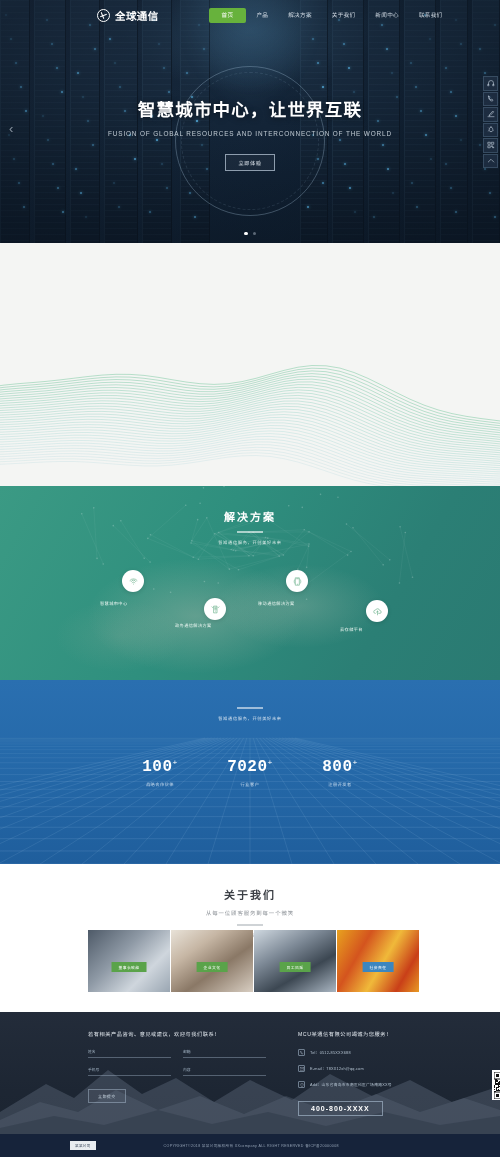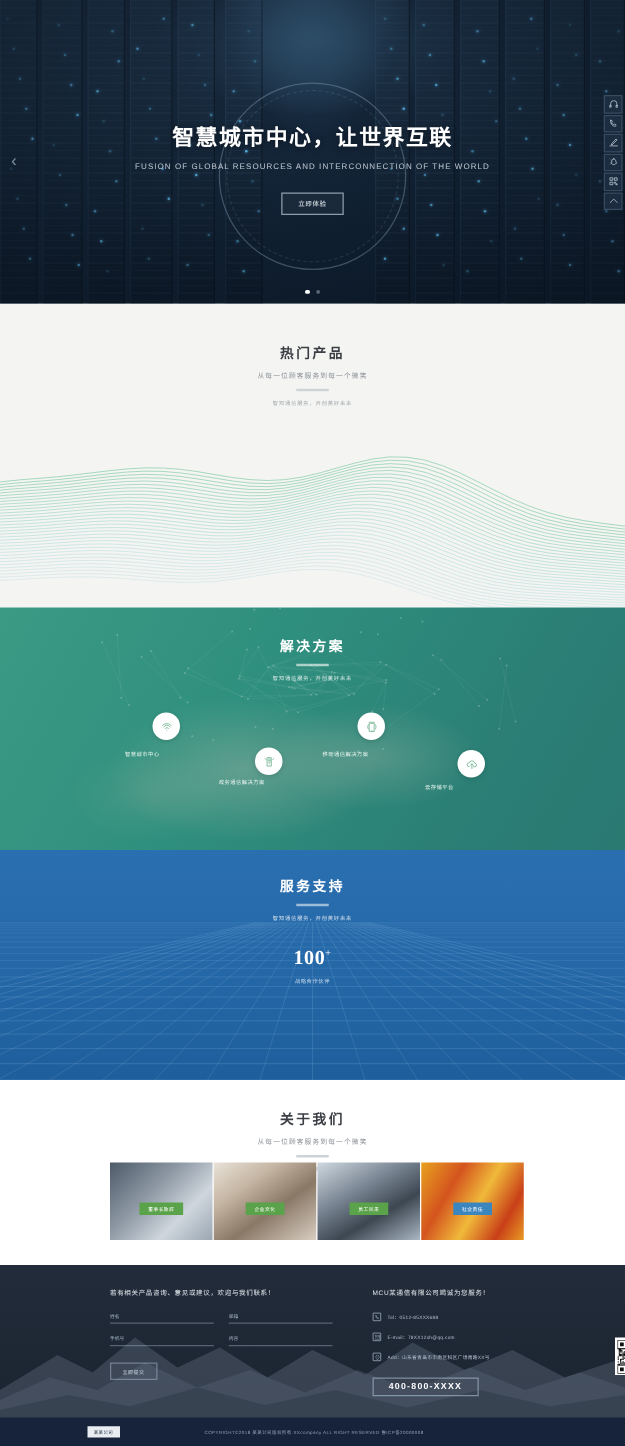--- a/index.html
+++ b/index.html
@@ -186,21 +186,21 @@
   .stats-head .sec-title { color: #fff; }
   .stats-head .sec-rule { background: rgba(255,255,255,.55); }
   .stats-head .sec-sub2 { color: rgba(255,255,255,.8); }
   .stats-row {
     position: absolute; left: 0; right: 0; top: 78px; z-index: 7;
     display: flex; justify-content: center; gap: 0;
   }
   .stat-cell { width: 90px; text-align: center; }
   .stat-num {
     color: #fff; font-size: 16px; font-weight: bold; letter-spacing: .5px;
-    font-family: Liberation Serif, serif;
+    font-family: Liberation Mono, monospace;
   }
   .stat-num sup { font-size: 8px; vertical-align: super; font-weight: normal; }
   .stat-label { color: rgba(232,242,252,.80); font-size: 4.2px; margin-top: 5px; letter-spacing: .5px; }
 
   
   .about { position: relative; width: 500px; height: 148px; background: #fff; }
   .about-head { text-align: center; padding-top: 22px; }
   .gallery {
     position: absolute; left: 88px; top: 930px; display: flex; gap: 1px;
   }
@@ -411,20 +411,34 @@
           <span class="rack-led" style="left: 21px; top: 120px; opacity: 0.25;"></span>
           <span class="rack-led" style="left: 6px; top: 144px; opacity: 0.41;"></span>
           <span class="rack-led" style="left: 11px; top: 168px; opacity: 0.57;"></span>
           <span class="rack-led" style="left: 16px; top: 192px; opacity: 0.73;"></span>
           <span class="rack-led" style="left: 21px; top: 216px; opacity: 0.89;"></span>
         </div>
       </div>
     <div class="hero-beam"></div>
     <div class="hero-vignette"></div>
 
+    <nav class="navbar">
+      <div class="brand">
+        <span class="brand-logo"></span>
+        <span class="brand-name">全球通信</span>
+      </div>
+      <div class="nav-menu" id="nav-menu">
+          <div class="nav-item active">首页</div>
+          <div class="nav-item">产品</div>
+          <div class="nav-item">解决方案</div>
+          <div class="nav-item">关于我们</div>
+          <div class="nav-item">新闻中心</div>
+          <div class="nav-item">联系我们</div>
+        </div>
+    </nav>
 
     <div class="hero-ring"></div>
     <div class="hero-ring-2"></div>
 
     <div class="hero-content">
       <div class="hero-title">智慧城市中心，让世界互联</div>
       <div class="hero-sub">FUSION OF GLOBAL RESOURCES AND INTERCONNECTION OF THE WORLD</div>
       <div class="hero-btn">立即体验</div>
     </div>
 
@@ -463,26 +477,20 @@
         </svg>
       </div>
       <div class="side-btn" title="返回顶部">
         <svg viewBox="0 0 16 16" fill="none" stroke="currentColor" stroke-width="1.1" stroke-linecap="round" stroke-linejoin="round">
           <path d="M2.5 10L8 4.5 13.5 10"></path>
         </svg>
       </div>
     </div>
 
   <section class="products">
-    <div class="sec-head">
-      <div class="sec-title">热门产品</div>
-      <div class="sec-sub">从每一位顾客服务到每一个微笑</div>
-      <div class="sec-rule"></div>
-      <div class="sec-sub2">智知通信服务，开创美好未来</div>
-    </div>
 
     <svg class="prod-wave" viewBox="0 0 500 130" preserveAspectRatio="none" id="wave-svg">
         <path d="M -10 52 L -10 31.1 L 4 29.1 L 18 27.7 L 32 26.6 L 46 25.4 L 60 23.9 L 74 22.2 L 88 20.5 L 102 19.1 L 116 18.3 L 130 18.4 L 144 19.4 L 158 21.3 L 172 23.7 L 186 26.0 L 200 27.7 L 214 28.4 L 228 27.7 L 242 25.6 L 256 22.3 L 270 18.3 L 284 14.4 L 298 11.2 L 312 9.5 L 326 9.8 L 340 12.1 L 354 16.5 L 368 22.4 L 382 29.3 L 396 36.4 L 410 43.2 L 424 49.1 L 438 53.9 L 452 57.6 L 466 60.3 L 480 62.4 L 494 64.2 L 508 66.0" fill="none" stroke="hsl(150,42%,50%)" stroke-width="0.55" opacity="0.68"></path>
         <path d="M -10 54.36363636363637 L -10 33.1 L 4 31.3 L 18 30.0 L 32 28.9 L 46 27.7 L 60 26.2 L 74 24.6 L 88 22.9 L 102 21.6 L 116 20.9 L 130 21.1 L 144 22.3 L 158 24.2 L 172 26.5 L 186 28.8 L 200 30.4 L 214 30.9 L 228 30.0 L 242 27.7 L 256 24.3 L 270 20.4 L 284 16.5 L 298 13.6 L 312 12.2 L 326 12.7 L 340 15.3 L 354 19.9 L 368 25.9 L 382 32.8 L 396 39.9 L 410 46.5 L 424 52.2 L 438 56.8 L 452 60.3 L 466 62.9 L 480 64.9 L 494 66.6 L 508 68.3" fill="none" stroke="hsl(151.21212121212122,42%,50.484848484848484%)" stroke-width="0.55" opacity="0.67"></path>
         <path d="M -10 56.72727272727273 L -10 35.2 L 4 33.5 L 18 32.3 L 32 31.2 L 46 30.0 L 60 28.6 L 74 26.9 L 88 25.3 L 102 24.1 L 116 23.5 L 130 23.9 L 144 25.1 L 158 27.1 L 172 29.4 L 186 31.5 L 200 33.0 L 214 33.3 L 228 32.2 L 242 29.8 L 256 26.3 L 270 22.4 L 284 18.7 L 298 16.0 L 312 14.9 L 326 15.7 L 340 18.5 L 354 23.3 L 368 29.4 L 382 36.3 L 396 43.3 L 410 49.7 L 424 55.3 L 438 59.7 L 452 63.0 L 466 65.4 L 480 67.3 L 494 69.0 L 508 70.6" fill="none" stroke="hsl(152.42424242424244,42%,50.96969696969697%)" stroke-width="0.55" opacity="0.66"></path>
         <path d="M -10 59.09090909090909 L -10 37.3 L 4 35.7 L 18 34.6 L 32 33.6 L 46 32.4 L 60 30.9 L 74 29.3 L 88 27.8 L 102 26.6 L 116 26.2 L 130 26.6 L 144 28.0 L 158 30.0 L 172 32.2 L 186 34.3 L 200 35.6 L 214 35.7 L 228 34.4 L 242 31.9 L 256 28.4 L 270 24.5 L 284 21.0 L 298 18.5 L 312 17.6 L 326 18.7 L 340 21.8 L 354 26.7 L 368 32.9 L 382 39.8 L 396 46.7 L 410 52.9 L 424 58.3 L 438 62.5 L 452 65.6 L 466 67.9 L 480 69.7 L 494 71.3 L 508 72.9" fill="none" stroke="hsl(153.63636363636363,42%,51.45454545454545%)" stroke-width="0.55" opacity="0.65"></path>
         <path d="M -10 61.45454545454545 L -10 39.5 L 4 38.0 L 18 36.9 L 32 35.9 L 46 34.8 L 60 33.3 L 74 31.7 L 88 30.2 L 102 29.2 L 116 28.8 L 130 29.4 L 144 30.8 L 158 32.8 L 172 35.1 L 186 37.0 L 200 38.1 L 214 38.1 L 228 36.6 L 242 34.0 L 256 30.4 L 270 26.6 L 284 23.2 L 298 20.9 L 312 20.3 L 326 21.7 L 340 25.0 L 354 30.1 L 368 36.4 L 382 43.2 L 396 50.0 L 410 56.1 L 424 61.2 L 438 65.2 L 452 68.2 L 466 70.3 L 480 72.1 L 494 73.6 L 508 75.2" fill="none" stroke="hsl(154.84848484848484,42%,51.93939393939394%)" stroke-width="0.55" opacity="0.63"></path>
         <path d="M -10 63.81818181818182 L -10 41.6 L 4 40.3 L 18 39.3 L 32 38.3 L 46 37.1 L 60 35.7 L 74 34.1 L 88 32.7 L 102 31.7 L 116 31.5 L 130 32.2 L 144 33.6 L 158 35.7 L 172 37.9 L 186 39.7 L 200 40.6 L 214 40.4 L 228 38.8 L 242 36.1 L 256 32.5 L 270 28.8 L 284 25.5 L 298 23.5 L 312 23.1 L 326 24.7 L 340 28.3 L 354 33.5 L 368 39.9 L 382 46.7 L 396 53.3 L 410 59.3 L 424 64.2 L 438 68.0 L 452 70.7 L 466 72.8 L 480 74.4 L 494 76.0 L 508 77.5" fill="none" stroke="hsl(156.06060606060606,42%,52.42424242424242%)" stroke-width="0.55" opacity="0.62"></path>
         <path d="M -10 66.18181818181819 L -10 43.8 L 4 42.6 L 18 41.6 L 32 40.7 L 46 39.5 L 60 38.1 L 74 36.5 L 88 35.2 L 102 34.3 L 116 34.2 L 130 35.0 L 144 36.5 L 158 38.5 L 172 40.7 L 186 42.3 L 200 43.2 L 214 42.7 L 228 41.0 L 242 38.2 L 256 34.6 L 270 30.9 L 284 27.8 L 298 26.0 L 312 25.9 L 326 27.8 L 340 31.6 L 354 37.0 L 368 43.3 L 382 50.1 L 396 56.6 L 410 62.4 L 424 67.1 L 438 70.7 L 452 73.3 L 466 75.2 L 480 76.8 L 494 78.3 L 508 79.8" fill="none" stroke="hsl(157.27272727272728,42%,52.90909090909091%)" stroke-width="0.55" opacity="0.61"></path>
         <path d="M -10 68.54545454545455 L -10 46.0 L 4 44.9 L 18 44.0 L 32 43.0 L 46 41.9 L 60 40.5 L 74 39.0 L 88 37.7 L 102 36.9 L 116 36.9 L 130 37.7 L 144 39.3 L 158 41.4 L 172 43.4 L 186 45.0 L 200 45.6 L 214 45.1 L 228 43.2 L 242 40.2 L 256 36.7 L 270 33.1 L 284 30.2 L 298 28.6 L 312 28.8 L 326 30.9 L 340 34.9 L 354 40.4 L 368 46.8 L 382 53.5 L 396 59.8 L 410 65.4 L 424 69.9 L 438 73.3 L 452 75.8 L 466 77.6 L 480 79.1 L 494 80.6 L 508 82.0" fill="none" stroke="hsl(158.4848484848485,42%,53.39393939393939%)" stroke-width="0.55" opacity="0.60"></path>
@@ -743,29 +751,36 @@
         <line x1="0" y1="126.74359029252317" x2="500" y2="126.74359029252317" stroke="rgba(180,215,245,0.24)" stroke-width="0.5"></line>
         <line x1="0" y1="136.6262625385292" x2="500" y2="136.6262625385292" stroke="rgba(180,215,245,0.25)" stroke-width="0.5"></line>
         <line x1="0" y1="147.27877186987178" x2="500" y2="147.27877186987178" stroke="rgba(180,215,245,0.26)" stroke-width="0.5"></line>
         <line x1="0" y1="158.71582974202448" x2="500" y2="158.71582974202448" stroke="rgba(180,215,245,0.27)" stroke-width="0.5"></line>
         <line x1="0" y1="170.9516521651064" x2="500" y2="170.9516521651064" stroke="rgba(180,215,245,0.28)" stroke-width="0.5"></line>
         <line x1="0" y1="184" x2="500" y2="184" stroke="rgba(180,215,245,0.29)" stroke-width="0.5"></line>
         <rect x="0" y="0" width="500" height="184" fill="url(#none)" opacity="0"></rect>
       </svg>
 
     <div class="stats-head">
-      <div class="sec-title">服务支持</div>
       <div class="sec-rule"></div>
       <div class="sec-sub2">智知通信服务，开创美好未来</div>
     </div>
 
     <div class="stats-row" id="stats-row">
         <div class="stat-cell">
           <div class="stat-num">100<sup>+</sup></div>
           <div class="stat-label">战略合作伙伴</div>
+        </div>
+        <div class="stat-cell">
+          <div class="stat-num">7020<sup>+</sup></div>
+          <div class="stat-label">行业客户</div>
+        </div>
+        <div class="stat-cell">
+          <div class="stat-num">800<sup>+</sup></div>
+          <div class="stat-label">注册开发者</div>
         </div>
       </div>
   </section>
 
   <section class="about">
     <div class="about-head">
       <div class="sec-title">关于我们</div>
       <div class="sec-sub">从每一位顾客服务到每一个微笑</div>
       <div class="sec-rule"></div>
       <div class="sec-sub2">智知通信服务，开创美好未来</div>

